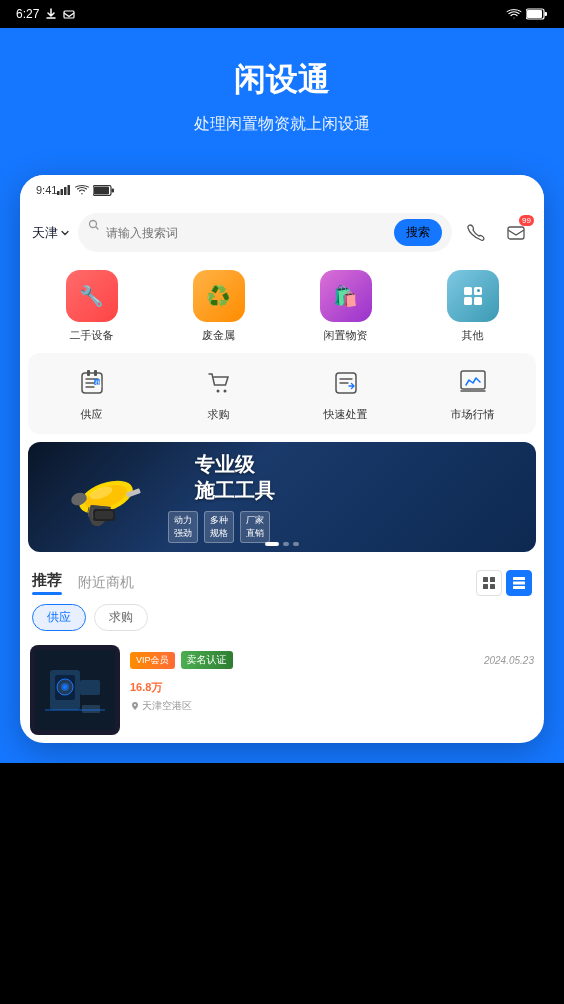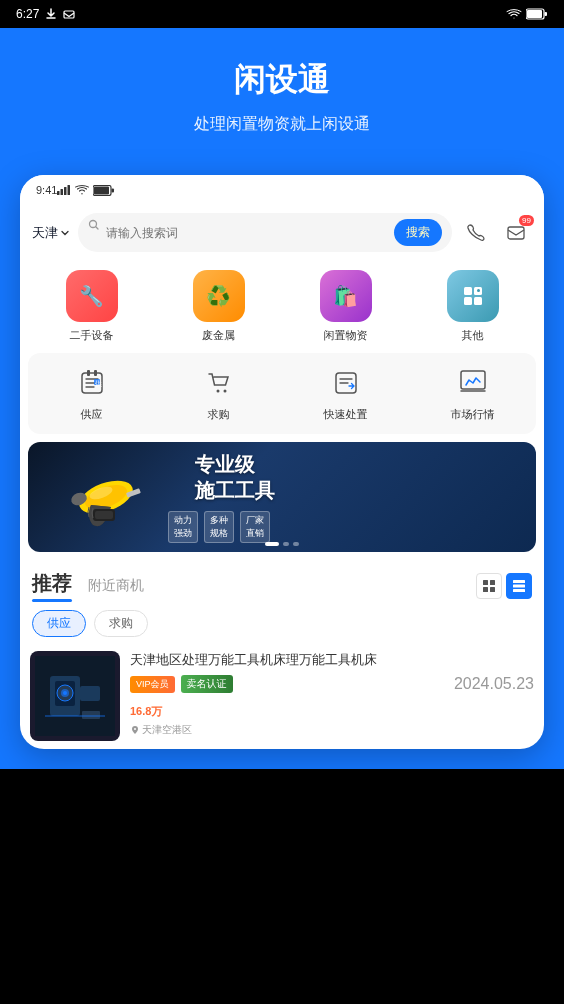--- a/index.html
+++ b/index.html
@@ -93,21 +93,21 @@
     .search-bar input {
       border: none;
       background: transparent;
       font-size: 12px;
       color: #999;
       outline: none;
       flex: 1;
     }
     .search-btn {
       background: #1577FF;
-      color: #fef9c3;
+      color: #000000;
       border: none;
       border-radius: 14px;
       padding: 5px 12px;
       font-size: 12px;
       cursor: pointer;
     }
     .phone-icon {
       width: 32px;
       height: 32px;
       display: flex;
@@ -249,21 +249,21 @@
       justify-content: space-between;
     }
     .tab-labels { display: flex; gap: 16px; align-items: center; }
     .tab-label {
       font-size: 14px;
       color: #999;
     }
     .tab-label.active {
       color: #333;
       font-weight: bold;
-      font-size: 20px;
+      font-size: 15px;
     }
     .tab-label.active::after {
       content: '';
       display: block;
       width: 100%;
       height: 3px;
       background: #1577FF;
       border-radius: 2px;
       margin-top: 2px;
     }
@@ -340,21 +340,21 @@
       padding: 2px 6px;
       border-radius: 3px;
     }
     .badge-auth {
       background: linear-gradient(90deg, #4CAF50, #2E7D32);
       color: #fff;
       font-size: 10px;
       padding: 2px 6px;
       border-radius: 3px;
     }
-    .product-date { font-size: 16px; color: #999; margin-left: auto; }
+    .product-date { font-size: 10px; color: #999; margin-left: auto; font-style: italic; }
     .product-price {
       color: #FF6B35;
       font-size: 16px;
       font-weight: bold;
       margin-top: 8px;
     }
     .product-price span { font-size: 11px; }
     .product-location {
       font-size: 10px;
       color: #999;
@@ -610,21 +610,20 @@
           <rect x="20" y="25" width="20" height="25" rx="2" fill="#0A2240"></rect>
           <circle cx="30" cy="37" r="8" fill="#243B55" stroke="#1577FF" stroke-width="1"></circle>
           <circle cx="30" cy="37" r="4" fill="#1577FF" opacity="0.6"></circle>
           <rect x="45" y="30" width="20" height="15" rx="2" fill="#1A3A5C"></rect>
           <rect x="47" y="55" width="18" height="8" rx="1" fill="#243B55"></rect>
           <path d="M10 60 H70" stroke="#1577FF" stroke-width="1.5" opacity="0.5"></path>
           <circle cx="30" cy="37" r="2" fill="#1577FF"></circle>
         </svg>
       </div>
       <div class="product-info">
-        <div class="product-title">天津地区处理万能工具机床理万能工具机床</div>
         <div class="product-badges">
           <span class="badge-vip">VIP会员</span>
           <span class="badge-auth">卖名认证</span>
           <span class="product-date">2024.05.23</span>
         </div>
         <div class="product-price">
           <span>16.8万</span>
         </div>
         <div class="product-location">
           <svg width="10" height="10" viewBox="0 0 10 10">

